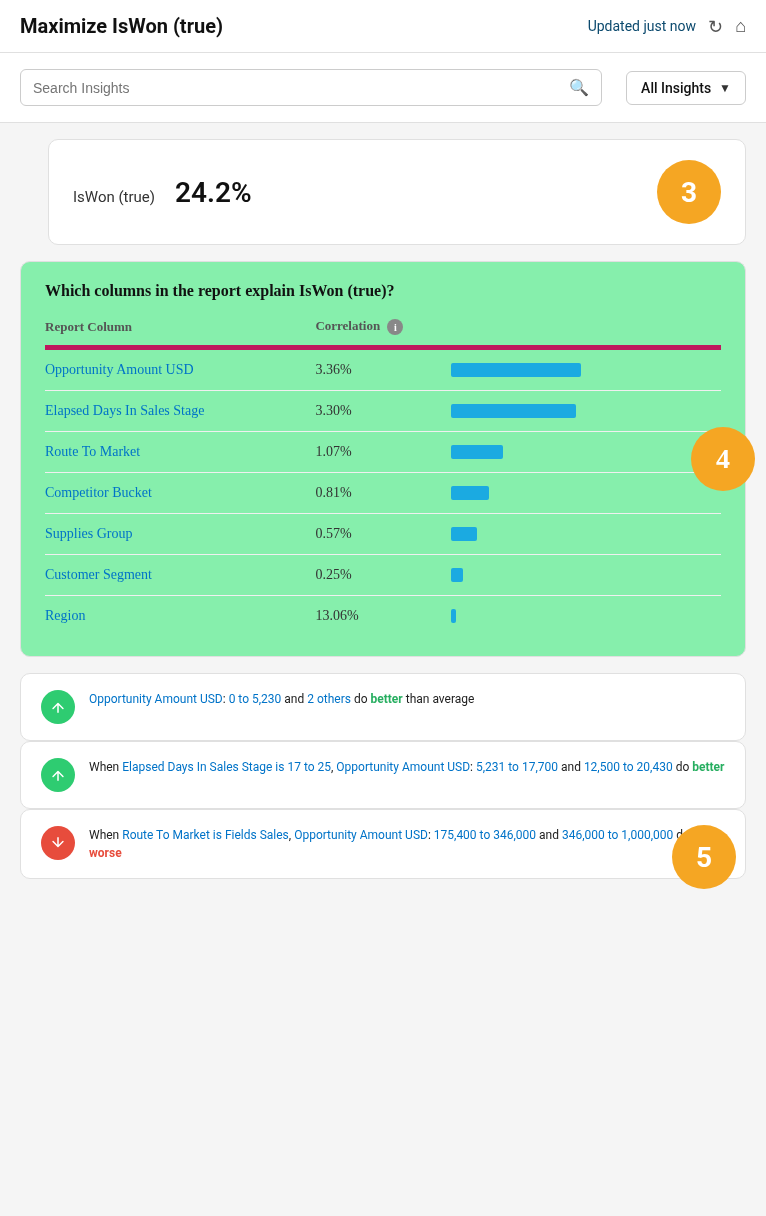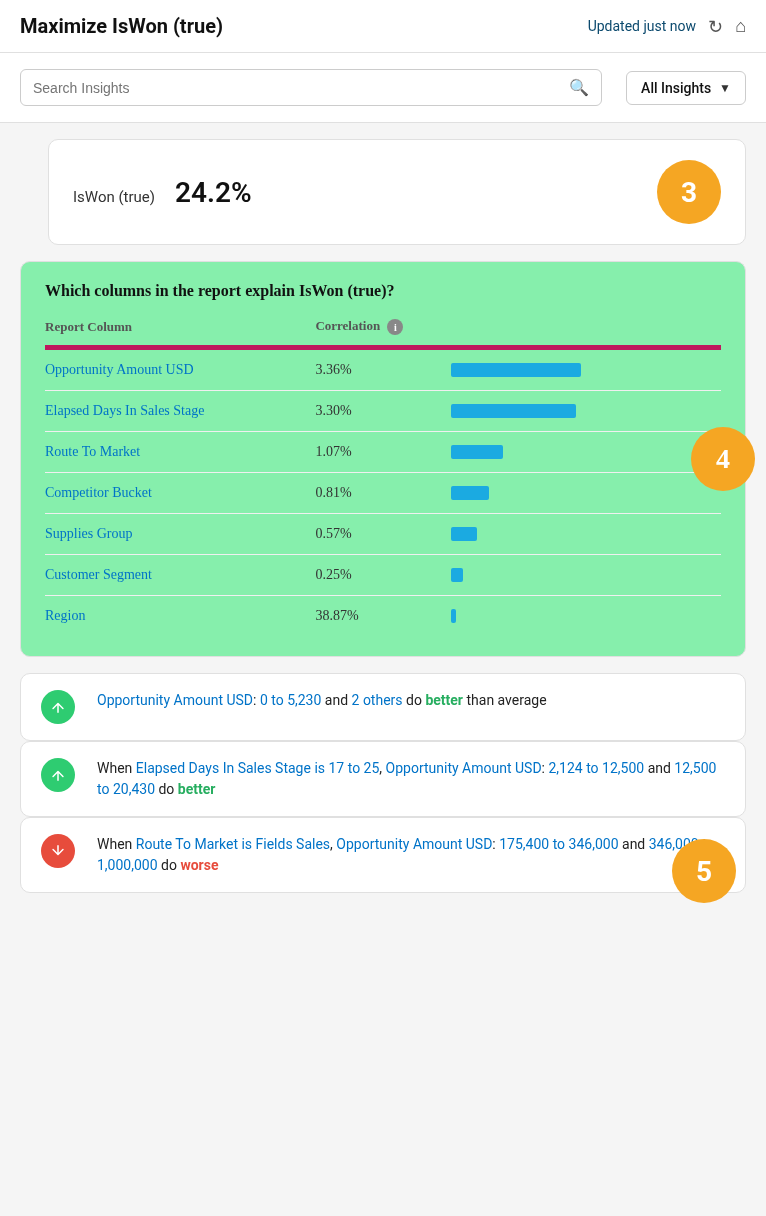--- a/index.html
+++ b/index.html
@@ -246,24 +246,23 @@
       display: flex;
       align-items: center;
       justify-content: center;
       flex-shrink: 0;
     }
     .insight-icon-up svg,
     .insight-icon-down svg {
       fill: white;
     }
     .insight-text {
-      font-size: 14px;
+      font-size: 12px;
       color: #222;
       line-height: 1.5;
-      margin-left: 8px;
     }
     .insight-link {
       color: #0073c8;
       text-decoration: none;
     }
     .insight-better {
       color: #27ae60;
       font-weight: 700;
     }
     .insight-worse {
@@ -375,21 +374,21 @@
     </div>
         <div class="table-row-item">
       <a class="row-link">Customer Segment</a>
       <span class="row-pct">0.25%</span>
       <div class="row-bar-wrap">
         <div class="bar" style="width:12px;"></div>
       </div>
     </div>
         <div class="table-row-item">
       <a class="row-link">Region</a>
-      <span class="row-pct">38.87%</span>
+      <span class="row-pct">13.06%</span>
       <div class="row-bar-wrap">
         <div class="bar" style="width:5px;"></div>
       </div>
     </div>
       </div>
 
     <div class="badge-4">4</div>
   </div>
 
   <div class="insight-cards-wrap">
@@ -401,21 +400,21 @@
             </svg>
           </div>
           <div class="insight-text"><a class="insight-link">Opportunity Amount USD</a>: <a class="insight-link">0 to 5,230</a> and <a class="insight-link">2 others</a> do <span class="insight-better">better</span> than average</div>
         </div>
         <div class="insight-card">
           <div class="insight-icon-up">
             <svg width="18" height="18" viewBox="0 0 24 24">
               <path d="M13 19V9.83l4.88 4.88a.996.996 0 1 0 1.41-1.41l-6.59-6.59a.996.996 0 0 0-1.41 0l-6.6 6.59a.996.996 0 1 0 1.41 1.41L11 9.83V19c0 .55.45 1 1 1s1-.45 1-1z"></path>
             </svg>
           </div>
-          <div class="insight-text">When <a class="insight-link">Elapsed Days In Sales Stage is 17 to 25</a>, <a class="insight-link">Opportunity Amount USD</a>: <a class="insight-link">2,124 to 12,500</a> and <a class="insight-link">12,500 to 20,430</a> do <span class="insight-better">better</span></div>
+          <div class="insight-text">When <a class="insight-link">Elapsed Days In Sales Stage is 17 to 25</a>, <a class="insight-link">Opportunity Amount USD</a>: <a class="insight-link">5,231 to 17,700</a> and <a class="insight-link">12,500 to 20,430</a> do <span class="insight-better">better</span></div>
         </div>
         <div class="insight-card">
           <div class="insight-icon-down">
             <svg width="18" height="18" viewBox="0 0 24 24">
               <path d="M11 5v9.17l-4.88-4.88a.996.996 0 1 0-1.41 1.41l6.59 6.59c.39.39 1.02.39 1.41 0l6.6-6.59a.996.996 0 1 0-1.41-1.41L13 14.17V5c0-.55-.45-1-1-1s-1 .45-1 1z"></path>
             </svg>
           </div>
           <div class="insight-text">When <a class="insight-link">Route To Market is Fields Sales</a>, <a class="insight-link">Opportunity Amount USD</a>: <a class="insight-link">175,400 to 346,000</a> and <a class="insight-link">346,000 to 1,000,000</a> do <span class="insight-worse">worse</span></div>
         </div>
       </div>

